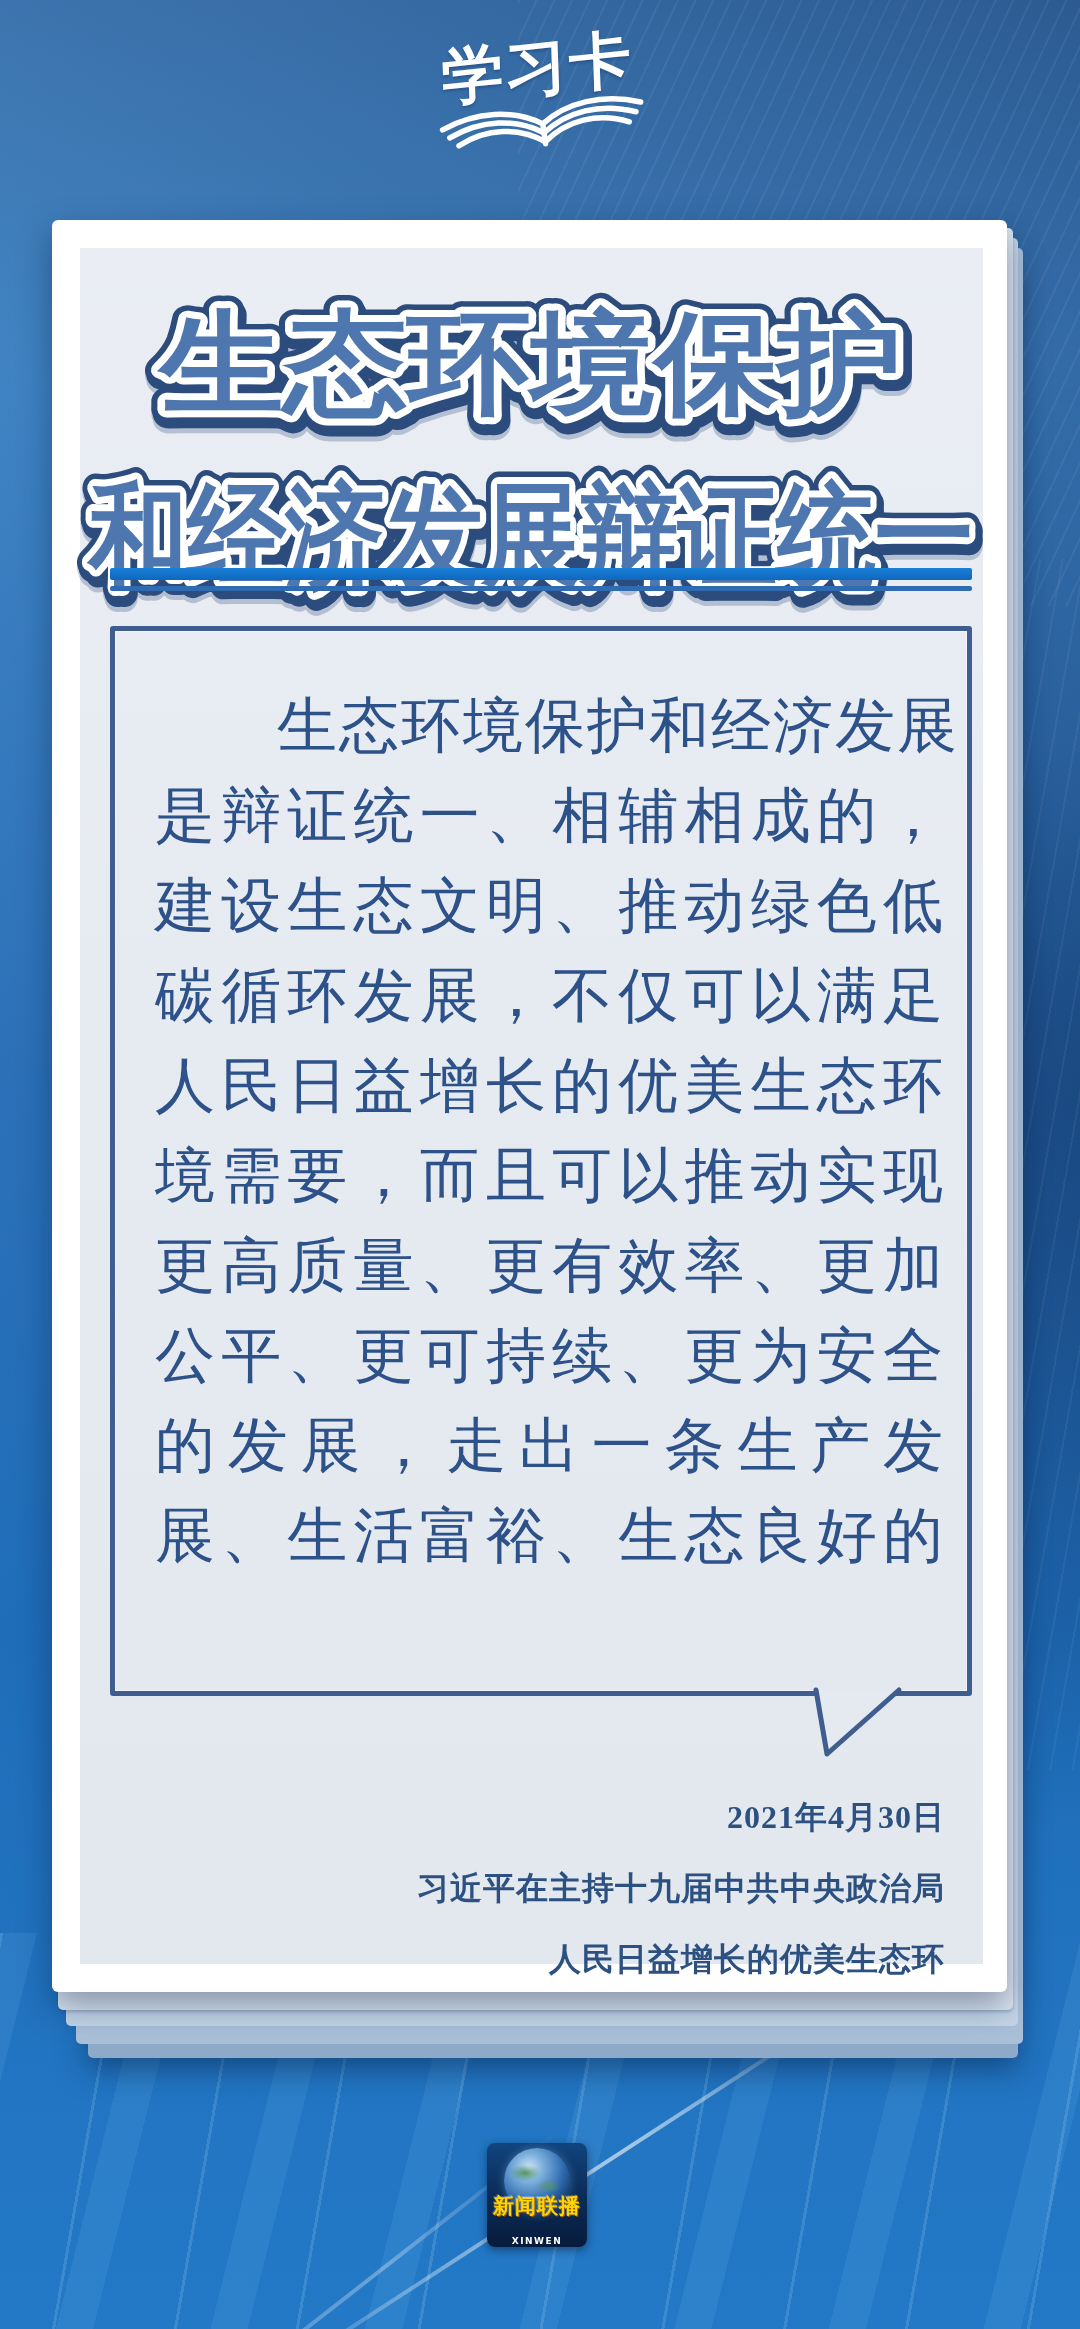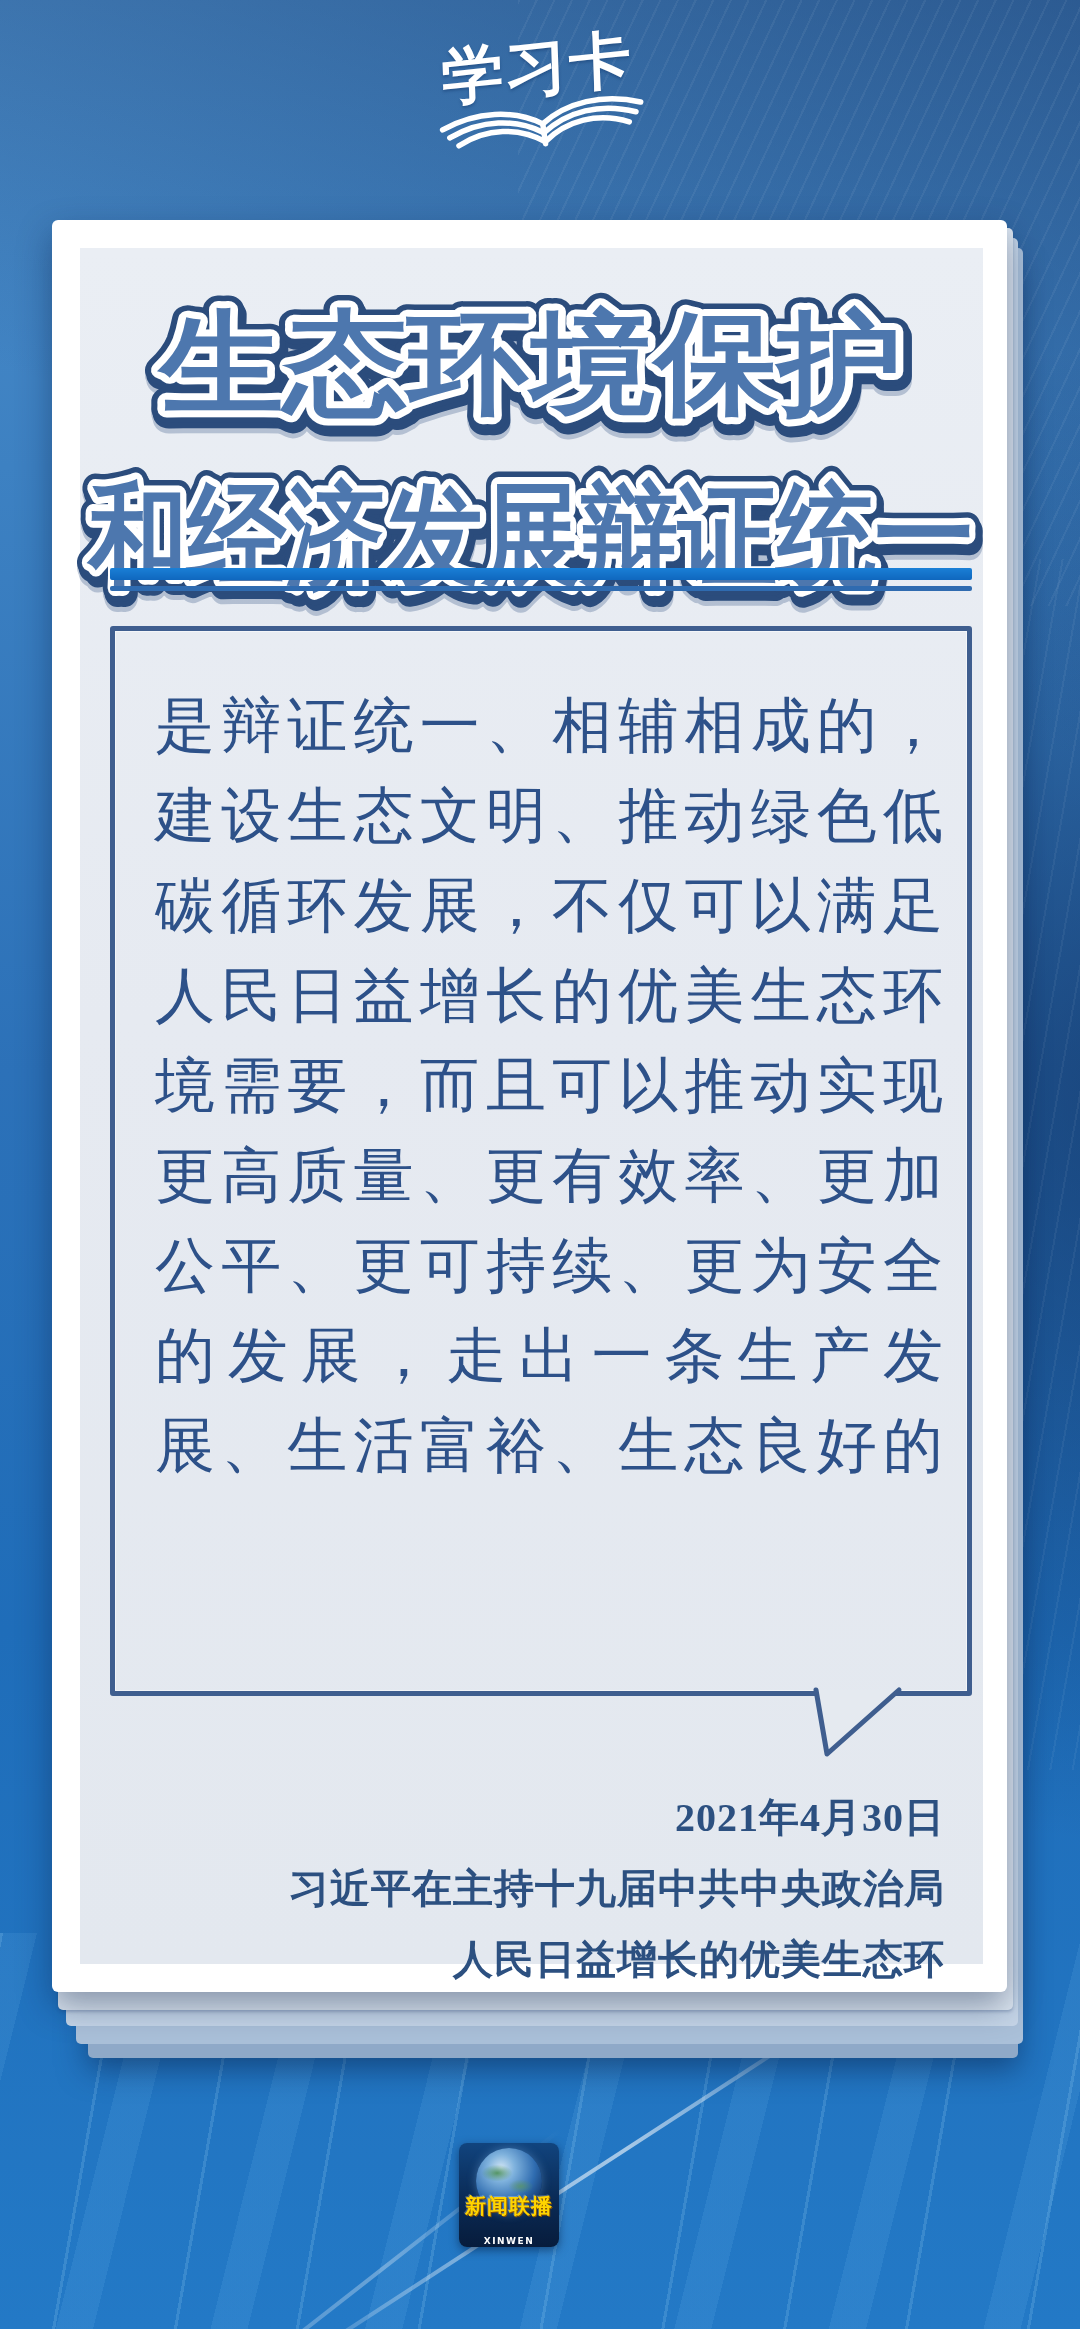--- a/index.html
+++ b/index.html
@@ -85,26 +85,26 @@
     font-size:60px;line-height:90px;letter-spacing:2px;color:#2d5189;
   }
   .qline{text-align:justify;text-align-last:justify;white-space:nowrap;}
   .qline.first{text-indent:122px;}
   .qline.last{text-align-last:left;}
 
   
   .attribution{
     position:absolute;right:38px;top:1534px;text-align:right;
     font-family:"Liberation Serif","DejaVu Serif",serif;
-    font-size:40px;line-height:71px;font-weight:600;color:#2c5080;letter-spacing:1px;
+    font-size:32px;line-height:71px;font-weight:600;color:#2c5080;letter-spacing:1px;
   }
 
   
   .xwlb{
-    position:absolute;left:459px;top:2143px;width:100px;height:104px;border-radius:8px;
+    position:absolute;left:487px;top:2143px;width:100px;height:104px;border-radius:8px;
     background:linear-gradient(180deg,#11447e 0%,#0a2a55 55%,#071c3c 100%);
     overflow:hidden;box-shadow:0 3px 10px rgba(4,20,50,.5);
   }
   .globe{
     width:66px;height:66px;border-radius:50%;margin:5px auto 0;
     background:
       radial-gradient(ellipse 22px 12px at 32% 38%, rgba(70,140,80,.85) 0%, rgba(70,140,80,0) 70%),
       radial-gradient(ellipse 18px 10px at 68% 58%, rgba(90,150,90,.7) 0%, rgba(90,150,90,0) 70%),
       radial-gradient(circle at 38% 30%, #cfe4f4 0%, #7fb2dd 22%, #2f6cb0 55%, #0d2d5e 85%, #081f45 100%);
     box-shadow:0 0 10px rgba(140,200,255,.35);
@@ -183,20 +183,21 @@
           </g>
         </svg>
 
         <div class="divider">
           <div class="bar"></div>
           <div class="line"></div>
         </div>
 
         <div class="bubble">
           <div class="quote">
+            <div class="qline first">生态环境保护和经济发展</div>
             <div class="qline">是辩证统一、相辅相成的，</div>
             <div class="qline">建设生态文明、推动绿色低</div>
             <div class="qline">碳循环发展，不仅可以满足</div>
             <div class="qline">人民日益增长的优美生态环</div>
             <div class="qline">境需要，而且可以推动实现</div>
             <div class="qline">更高质量、更有效率、更加</div>
             <div class="qline">公平、更可持续、更为安全</div>
             <div class="qline">的发展，走出一条生产发</div>
             <div class="qline">展、生活富裕、生态良好的</div>
           </div>

